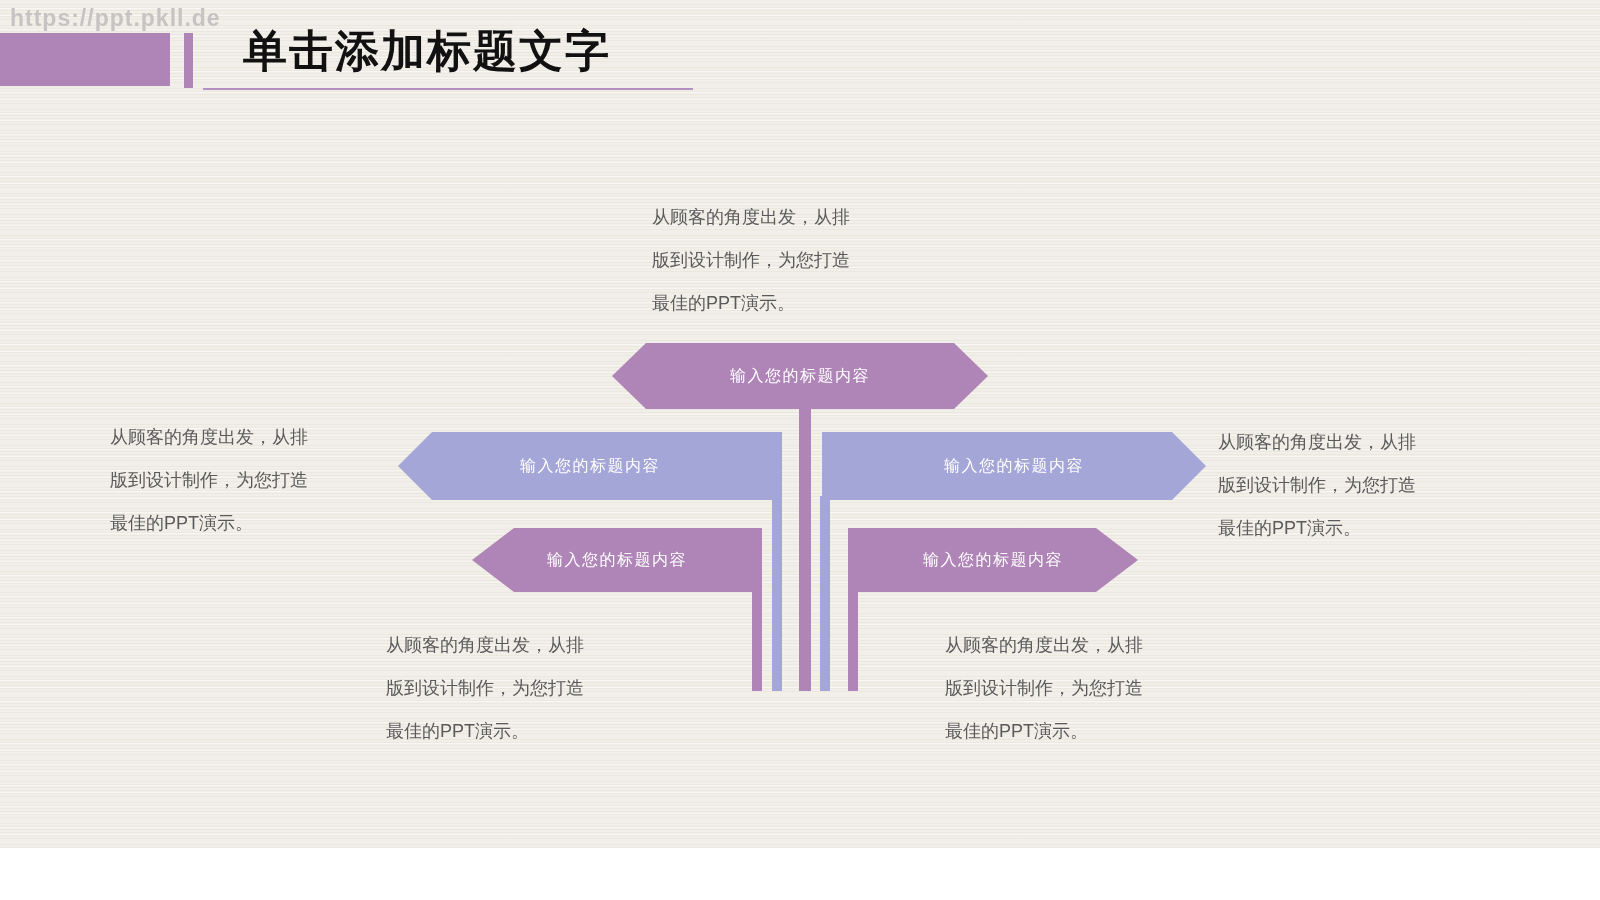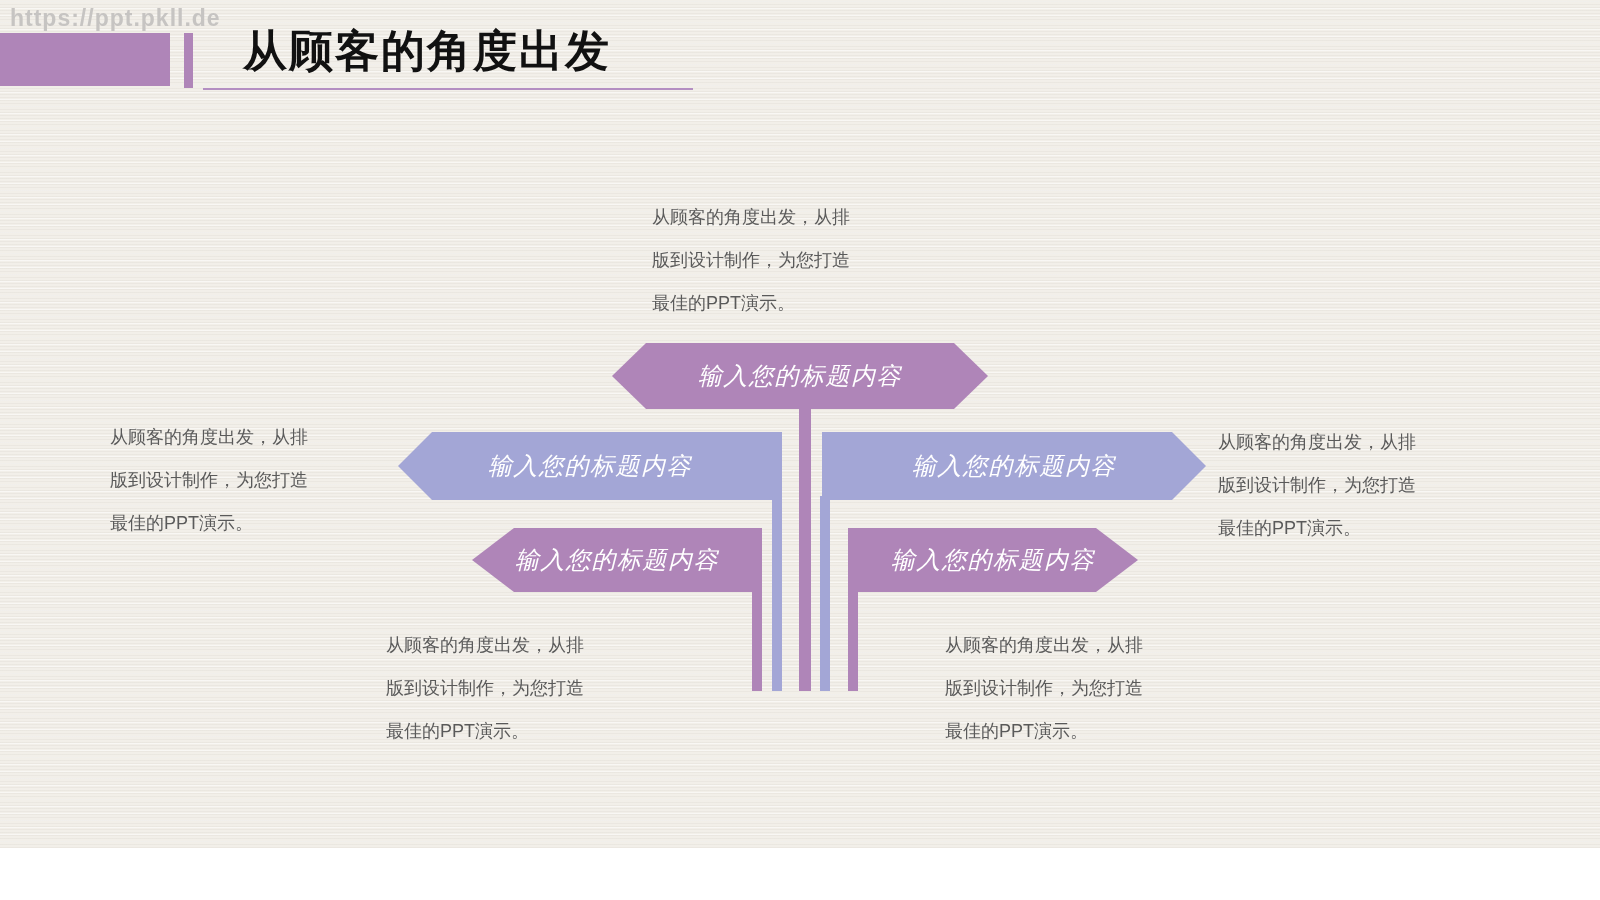--- a/index.html
+++ b/index.html
@@ -60,23 +60,22 @@
     background: var(--color-underline, #b48fc2);
   }
 
   
   .node {
     position: absolute;
     display: flex;
     align-items: center;
     justify-content: center;
     color: #ffffff;
-    font-size: 24px;
+    font-size: 16px;
     letter-spacing: 1.5px;
-    font-style: italic;
   }
   .node.purple { background: var(--color-purple, #af85b8); }
   .node.peri   { background: var(--color-periwinkle, #a3a6d6); }
 
   .node-top {
     left: 612px; top: 343px; width: 376px; height: 66px;
     clip-path: polygon(0 50%, 34px 0, calc(100% - 34px) 0, 100% 50%, calc(100% - 34px) 100%, 34px 100%);
   }
   .node-mid-left {
     left: 398px; top: 432px; width: 384px; height: 68px;
@@ -124,21 +123,21 @@
 </style>
 </head>
 <body>
 
 <div class="slide">
 
   <div class="watermark">https://ppt.pkll.de</div>
 
   <div class="hdr-block"></div>
   <div class="hdr-bar"></div>
-  <h1 class="title">从顾客的角度出发</h1>
+  <h1 class="title">单击添加标题文字</h1>
   <div class="title-underline"></div>
 
   <div class="stem purple stem-a"></div>
   <div class="stem peri stem-b"></div>
   <div class="stem purple stem-c"></div>
   <div class="stem peri stem-d"></div>
   <div class="stem purple stem-e"></div>
 
   <div class="node purple node-top">
     <span>输入您的标题内容</span>

